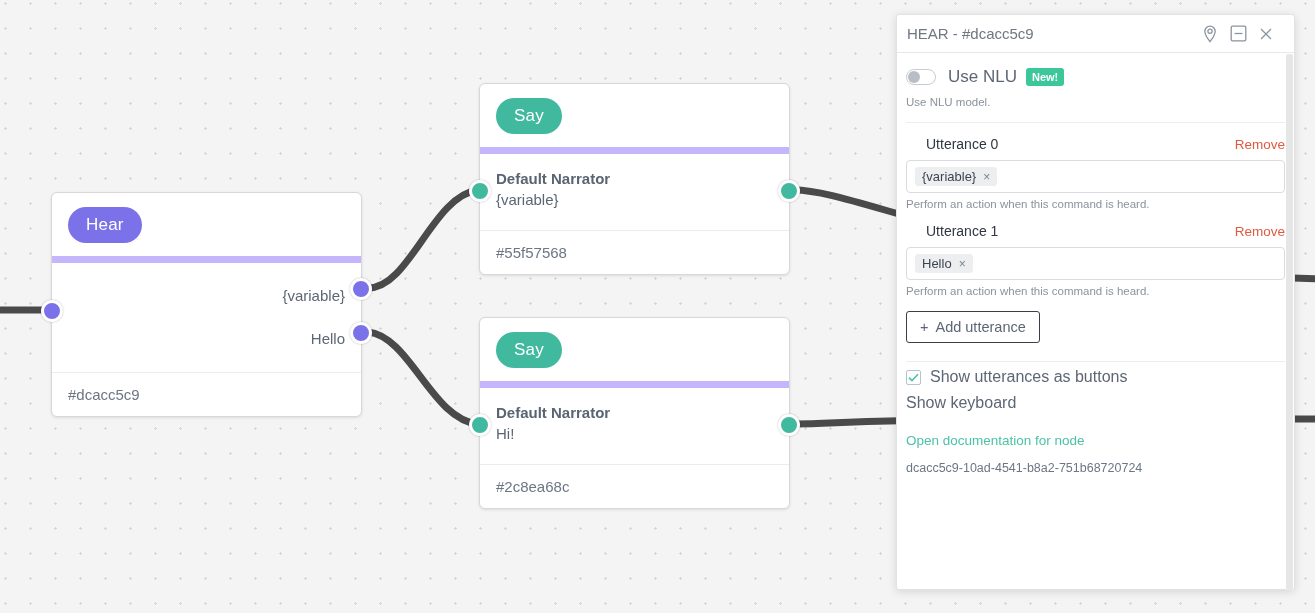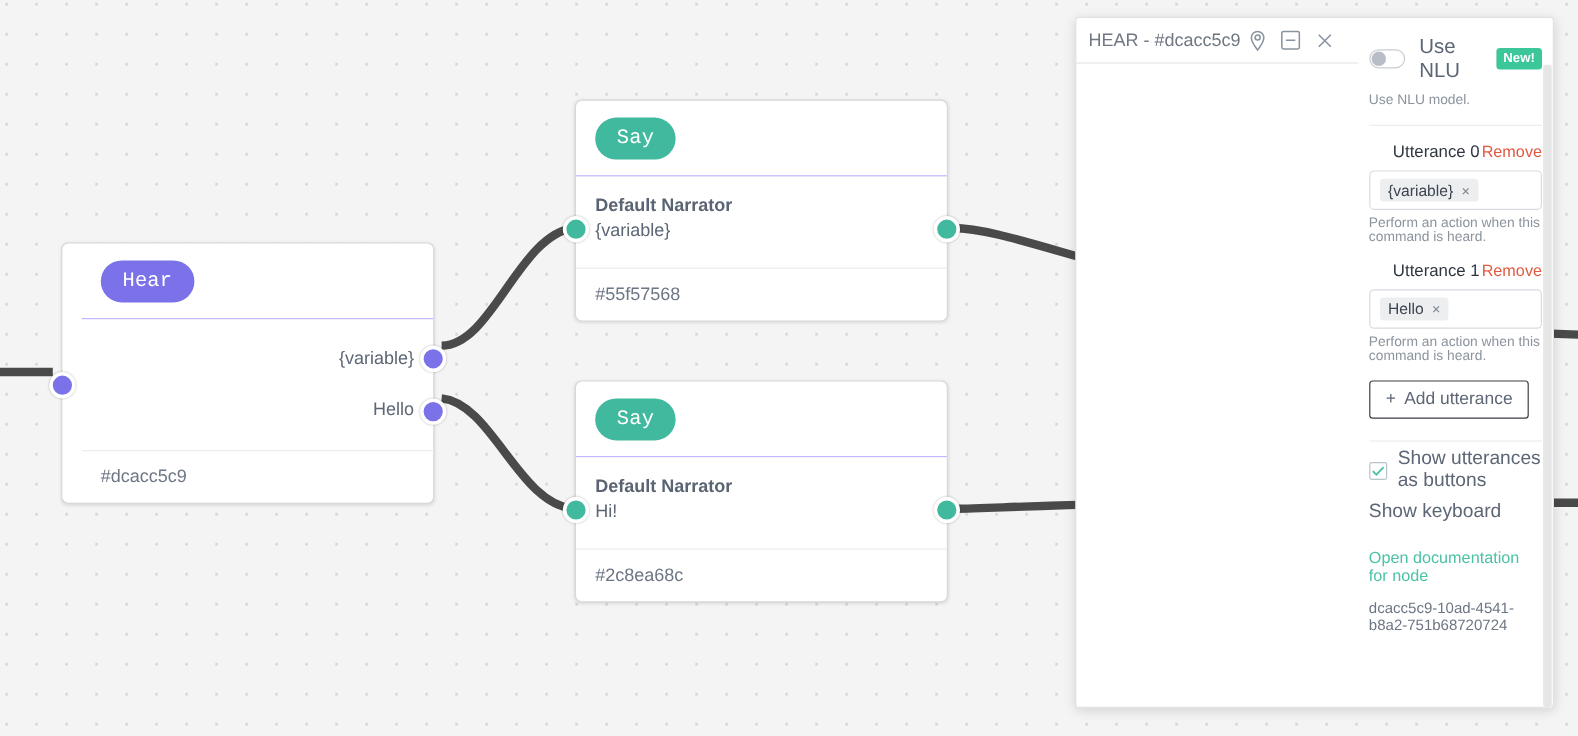--- a/index.html
+++ b/index.html
@@ -24,21 +24,21 @@
 
   
   .node {
     position: absolute;
     background: #ffffff;
     border: 1px solid #d8d8d8;
     border-radius: 6px;
     box-shadow: 0 1px 3px rgba(0,0,0,.10);
     overflow: visible;
   }
-  .node-head { padding: 14px 16px 13px 16px; border-bottom: 1px solid #c4b5fd; font-family: Liberation Mono, monospace; }
+  .node-head { padding: 14px 16px 13px 16px; border-bottom: 7px solid #c4b5fd; }
   .pill {
     display: inline-block;
     border-radius: 18px;
     color: #fff;
     font-size: 17px;
     padding: 8px 18px;
     letter-spacing: .2px;
   }
   .pill.hear { background: #7b72ea; }
   .pill.say  { background: #41b99e; }
@@ -84,21 +84,21 @@
   
   #panel {
     position: absolute;
     left: 896px; top: 14px;
     width: 399px; height: 576px;
     background: #ffffff;
     border: 1px solid #e2e2e2;
     border-radius: 3px;
     box-shadow: 0 2px 10px rgba(0,0,0,.13);
     z-index: 20;
-    display: flex; flex-direction: row;
+    display: flex; flex-direction: column;
   }
   .panel-title {
     height: 38px;
     display: flex; align-items: center;
     padding: 0 14px 0 10px;
     border-bottom: 1px solid #e7e7e7;
     flex: 0 0 auto;
   }
   .panel-title-text { color: #6f7782; font-size: 15px; flex: 1 1 auto; }
   .title-btn {
@@ -232,21 +232,21 @@
 
     <path d="M 368 288 C 410 288 432 196 478 190" stroke="#4a4a4a" stroke-width="7" fill="none"></path>
 
     <path d="M 368 332 C 410 336 432 420 478 424" stroke="#4a4a4a" stroke-width="7" fill="none"></path>
 
     <path d="M 794 190 C 860 190 1000 270 1320 279" stroke="#4a4a4a" stroke-width="7" fill="none"></path>
 
     <path d="M 794 424 C 850 424 870 416 1320 419" stroke="#4a4a4a" stroke-width="7" fill="none"></path>
   </svg>
 
-  <div class="node" id="hear-node" style="left:51px; top:202px; width:311px;padding-left:16px;">
+  <div class="node" id="hear-node" style="left:51px; top:192px; width:311px;">
     <div class="node-head">
       <span class="pill hear">Hear</span>
     </div>
     <div class="node-body hear-body">
       <div class="out-row">
         <span>{variable}</span>
       </div>
       <div class="out-row">
         <span>Hello</span>
       </div>

